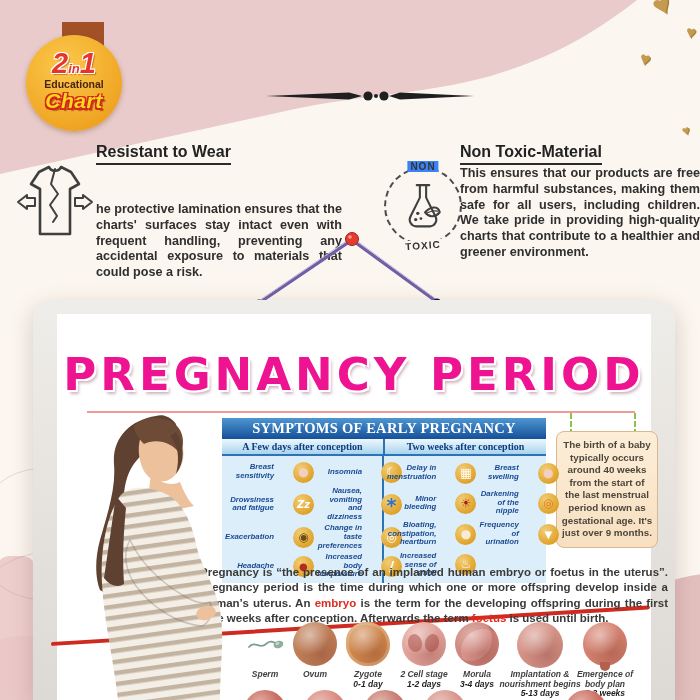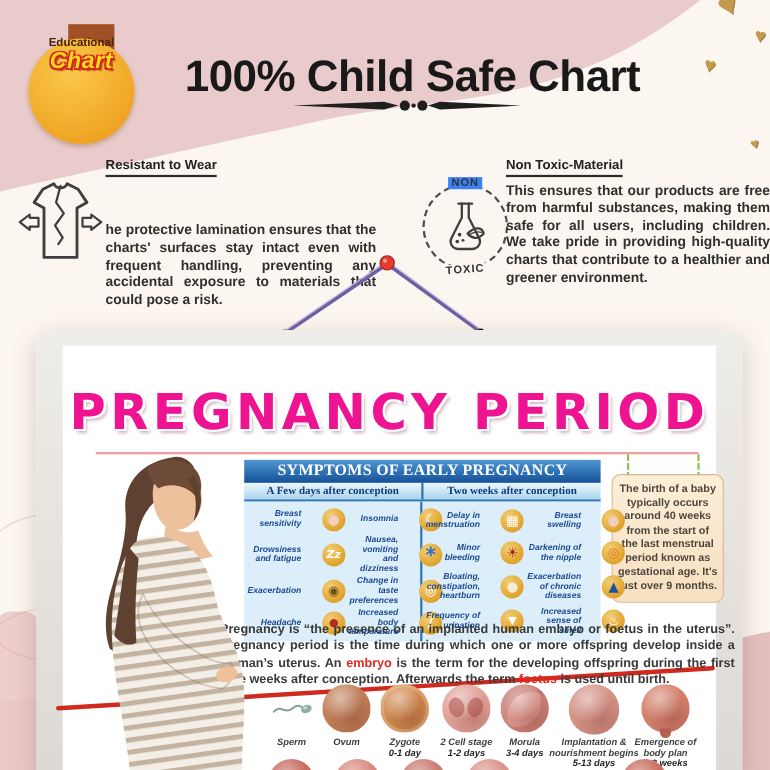--- a/index.html
+++ b/index.html
@@ -26,21 +26,21 @@
   .bedu{font-size:10.5px;font-weight:bold;color:#4a2410;margin-top:-2px;}
   .bchart{font-size:21px;font-weight:bold;font-style:italic;color:#ffd71c;margin-top:-1px;letter-spacing:.5px;
     text-shadow:-1.5px -1.5px 0 #d3271c,1.5px -1.5px 0 #d3271c,-1.5px 1.5px 0 #d3271c,1.5px 1.5px 0 #d3271c,2.5px 2.5px 1px rgba(120,20,10,.5);}
 
   
   #main-title{left:130px;top:48px;width:490px;text-align:center;font-size:40px;font-weight:bold;
     color:#191919;letter-spacing:-.5px;font-family:"Liberation Sans",sans-serif;}
   #divider{left:265px;top:88px;}
 
   
-  .feat-head{font-size:12px;font-weight:bold;color:#222;border-bottom:2px solid #2b2b2b;padding-bottom:2px;display:inline-block;}
+  .feat-head{font-size:16px;font-weight:bold;color:#222;border-bottom:2px solid #2b2b2b;padding-bottom:2px;display:inline-block;}
   .feat-body{font-size:12.6px;line-height:15.8px;color:#2f2f2f;font-weight:600;text-align:justify;}
   #feat-left-head{left:96px;top:143px;}
   #feat-left-body{left:96px;top:166px;width:246px;margin-top:36px;}
   #feat-right-head{left:460px;top:143px;}
   #feat-right-body{left:460px;top:166px;width:240px;}
   #shirt-icon{left:13px;top:158px;}
   #ntx-circle{left:384px;top:167px;width:74px;height:74px;border:2.2px dashed #4a4a4a;border-radius:50%;}
   #ntx-top{left:50%;top:-8px;transform:translateX(-50%);background:#3b82f6;padding:0 3px;font-size:10px;font-weight:bold;letter-spacing:1px;color:#333;}
   #ntx-bottom{left:50%;bottom:-8px;transform:translateX(-50%) rotate(-4deg);background:#fbf6ef;padding:0 3px;font-size:10px;font-weight:bold;letter-spacing:1px;color:#333;}
   #flask-icon{left:16px;top:13px;}
@@ -121,25 +121,25 @@
   <div id="bg-left-blob" class="abs"></div>
   <div class="abs deco-circle" style="left:-25px;top:468px;width:130px;height:130px;"></div>
   <div class="abs deco-circle" style="left:-38px;top:552px;width:170px;height:170px;"></div>
   <span class="abs heart" style="left:653px;top:-10px;font-size:30px;transform:rotate(-25deg);">♥</span>
   <span class="abs heart" style="left:640px;top:50px;font-size:18px;transform:rotate(12deg);">♥</span>
   <span class="abs heart" style="left:686px;top:24px;font-size:17px;transform:rotate(8deg);">♥</span>
   <span class="abs heart" style="left:682px;top:124px;font-size:13px;transform:rotate(-15deg);">♥</span>
 
   <div id="badge-ribbon" class="abs"></div>
   <div id="badge-circle" class="abs">
+    <div class="b2in1"><span class="big">2</span><span class="small">in</span><span class="big">1</span></div>
     <div class="bedu">Educational</div>
     <div class="bchart">Chart</div>
   </div>
 
-  <div id="main-title" class="abs">100% Child Safe Chart</div>
   <svg id="divider" class="abs" width="210" height="16" viewBox="0 0 210 16">
     <path d="M1,8 L84,4.5 L97,8 L84,11.5 Z" fill="#1f1f1f"></path>
     <circle cx="103" cy="8" r="4.6" fill="#1f1f1f"></circle>
     <circle cx="111" cy="8" r="2" fill="#1f1f1f"></circle>
     <circle cx="119" cy="8" r="4.6" fill="#1f1f1f"></circle>
     <path d="M209,8 L135,4.5 L124,8 L135,11.5 Z" fill="#1f1f1f"></path>
   </svg>
 
   <svg id="shirt-icon" class="abs" width="84" height="88" viewBox="0 0 84 88">
     <g stroke="#3f3f3f" stroke-width="2.6" fill="none" stroke-linejoin="round" stroke-linecap="round">
@@ -273,26 +273,20 @@
                 <i class="g" style="color: rgb(224, 118, 30);">◎</i>
               </span>
           </div>
           <div class="cell">
             <span class="slab">Bloating, constipation, heartburn</span>
             <span class="sico">
                 <i class="g" style="color: rgb(248, 236, 212);">●</i>
               </span>
           </div>
           <div class="cell">
-            <span class="slab">Exacerbation of chronic diseases</span>
-            <span class="sico">
-                <i class="g" style="color: rgb(31, 79, 158);">▲</i>
-              </span>
-          </div>
-          <div class="cell">
             <span class="slab">Frequency of urination</span>
             <span class="sico">
                 <i class="g dot" style="color: rgb(255, 255, 255);">▼</i>
               </span>
           </div>
           <div class="cell">
             <span class="slab">Increased sense of smell</span>
             <span class="sico">
                 <i class="g" style="color: rgb(255, 255, 255);">♨</i>
               </span>

